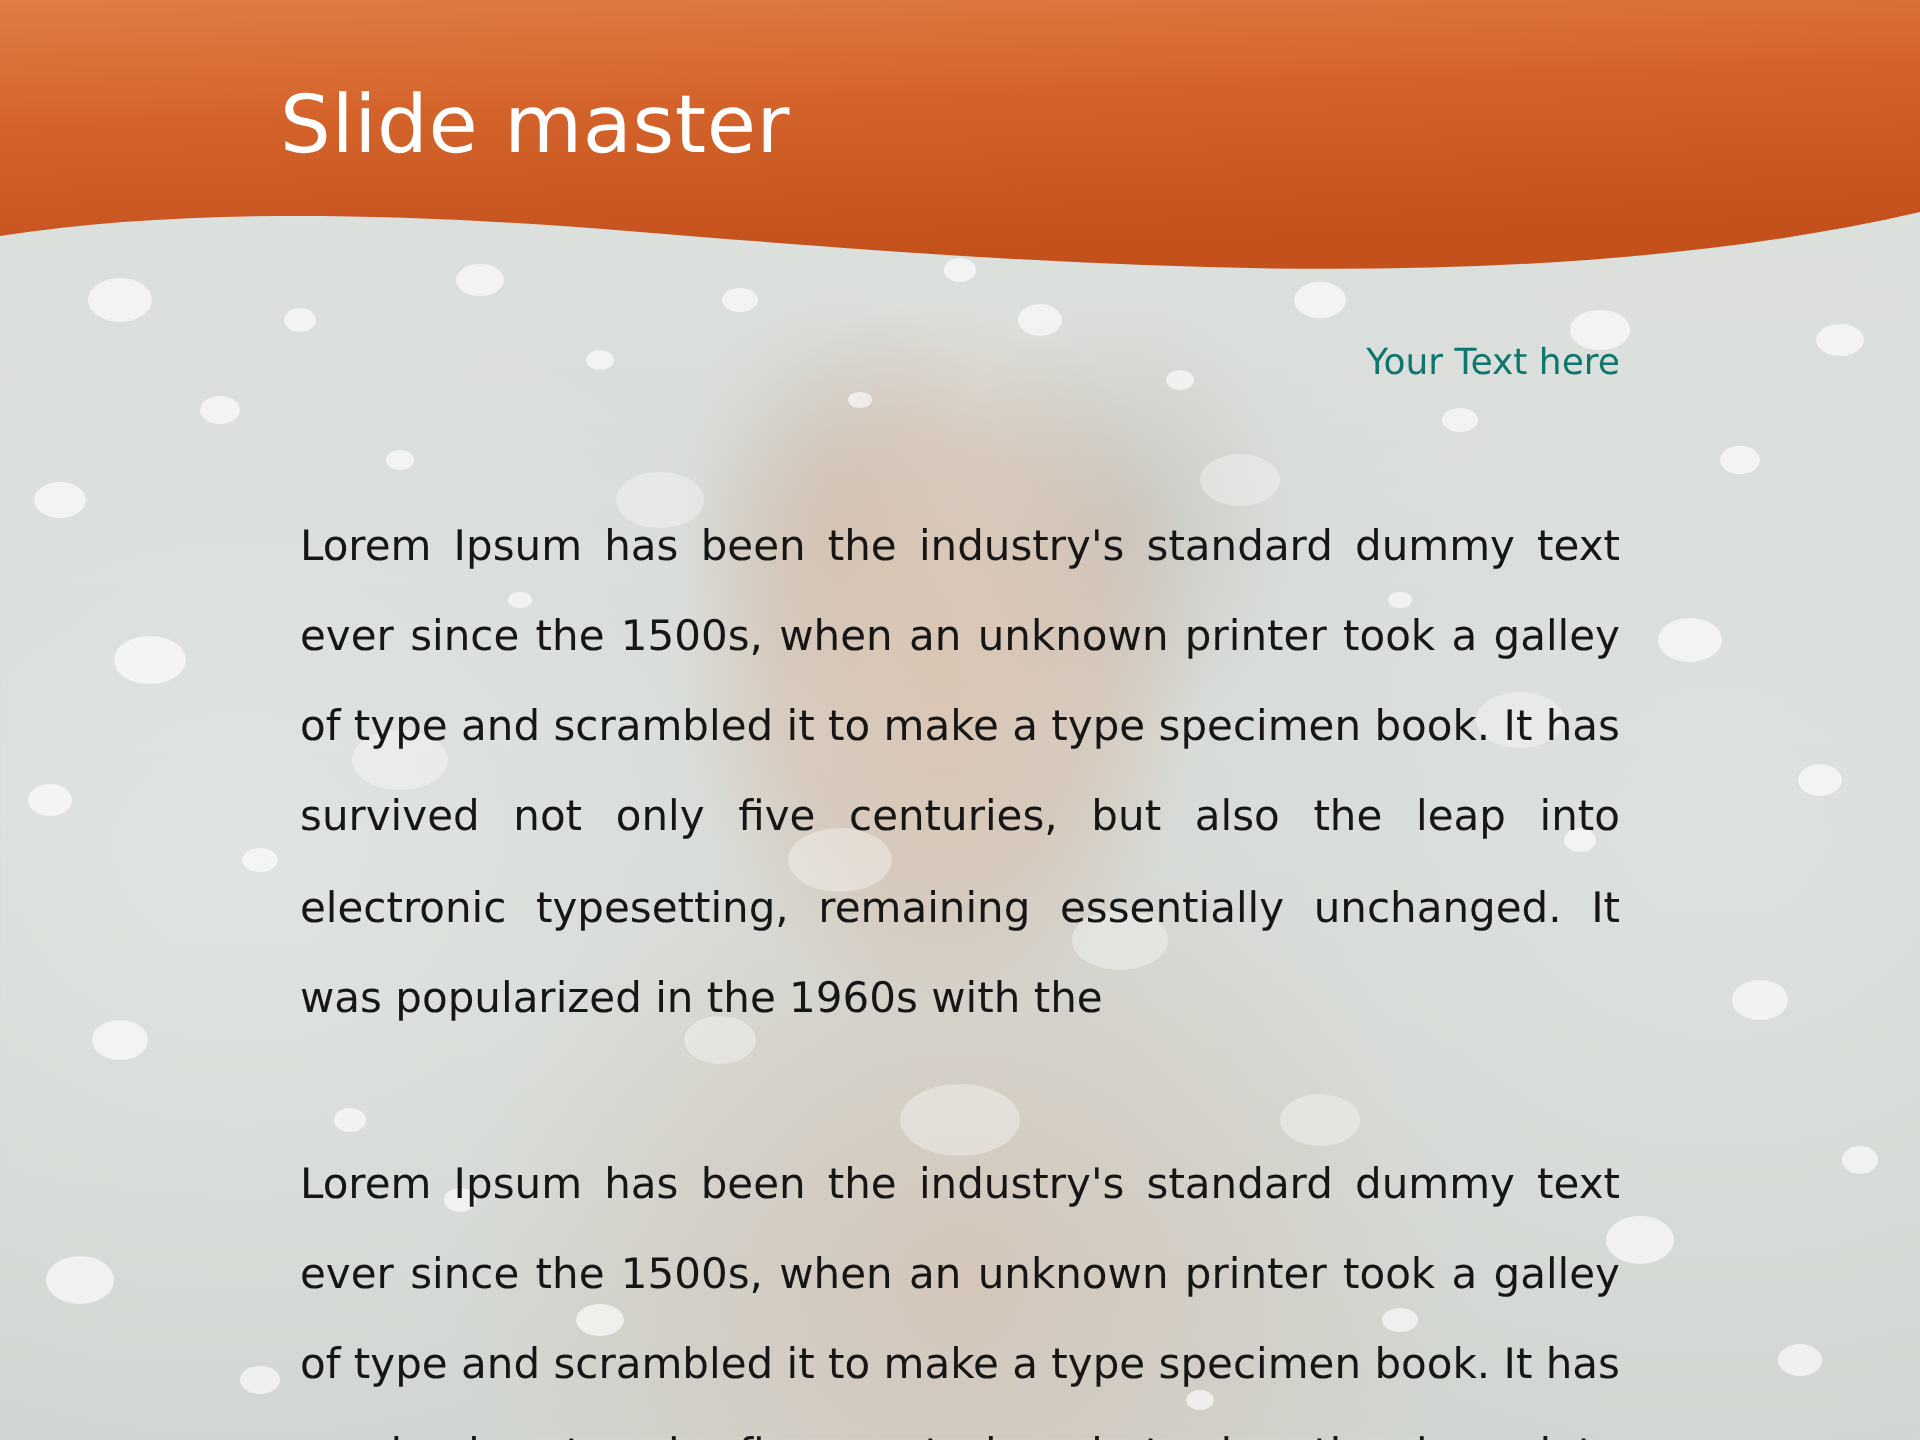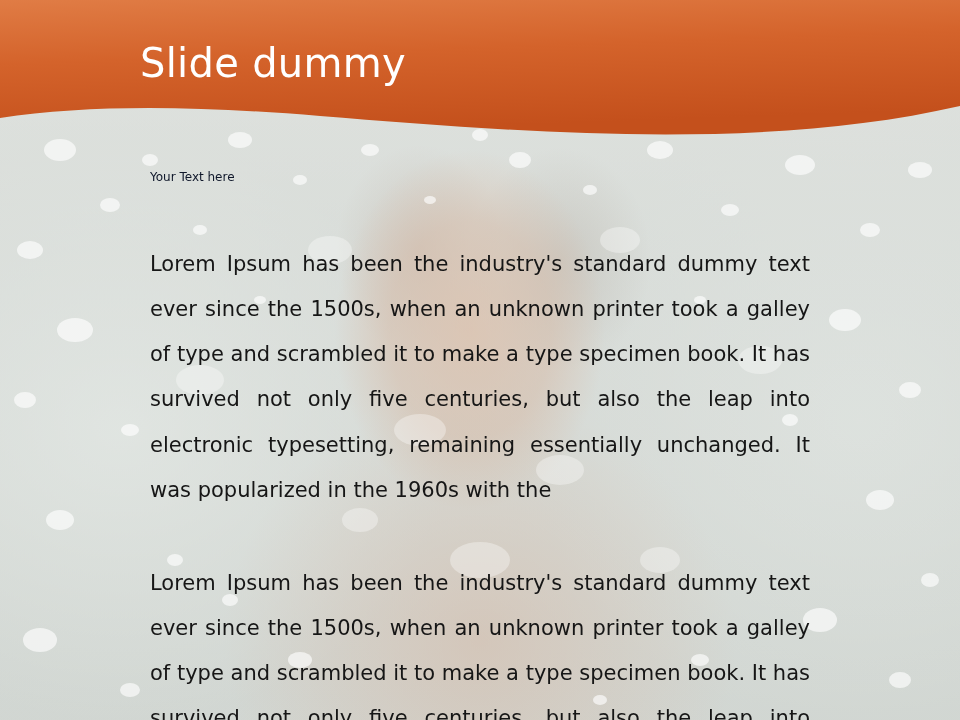--- a/index.html
+++ b/index.html
@@ -73,24 +73,25 @@
 
   
   .body-area {
     position: absolute;
     left: 150px;
     top: 168px;
     width: 660px;
   }
   .lead-text {
     font-family: "DejaVu Sans", sans-serif;
-    font-size: 12px;
-    color: #0f172a;
+    font-size: 18px;
+    color: #0f766e;
     line-height: 1.5;
     margin: 0 0 0 0;
+    text-align: right;
   }
   .para {
     font-family: "DejaVu Sans", sans-serif;
     font-size: 21px;
     color: #161616;
     line-height: 2.15;
     text-align: justify;
     margin: 0;
     width: 660px;
   }
@@ -166,21 +167,21 @@
         <linearGradient id="orangeGrad" x1="0" y1="0" x2="0.25" y2="1">
           <stop offset="0%" stop-color="#e07c45"></stop>
           <stop offset="45%" stop-color="#d4632b"></stop>
           <stop offset="100%" stop-color="#c4501c"></stop>
         </linearGradient>
       </defs>
       <path d="M0,0 L960,0 L960,106 C760,152 520,132 320,116 C200,106 90,104 0,118 Z" fill="url(#orangeGrad)"></path>
     </svg>
   </div>
 
-  <div class="slide-title">Slide dummy</div>
+  <div class="slide-title">Slide master</div>
 
   <div class="body-area">
     <p class="lead-text">Your Text here</p>
 
     <p class="para p1">Lorem Ipsum has been the industry's standard dummy text ever since the 1500s, when an unknown printer took a galley of type and scrambled it to make a type specimen book. It has survived not only five centuries, but also the leap into electronic typesetting, remaining essentially unchanged. It was popularized in the 1960s with the</p>
 
     <p class="para p2">Lorem Ipsum has been the industry's standard dummy text ever since the 1500s, when an unknown printer took a galley of type and scrambled it to make a type specimen book. It has survived not only five centuries, but also the leap into electronic typesetting, remaining essentially unchanged</p>
   </div>
 
 </div>

